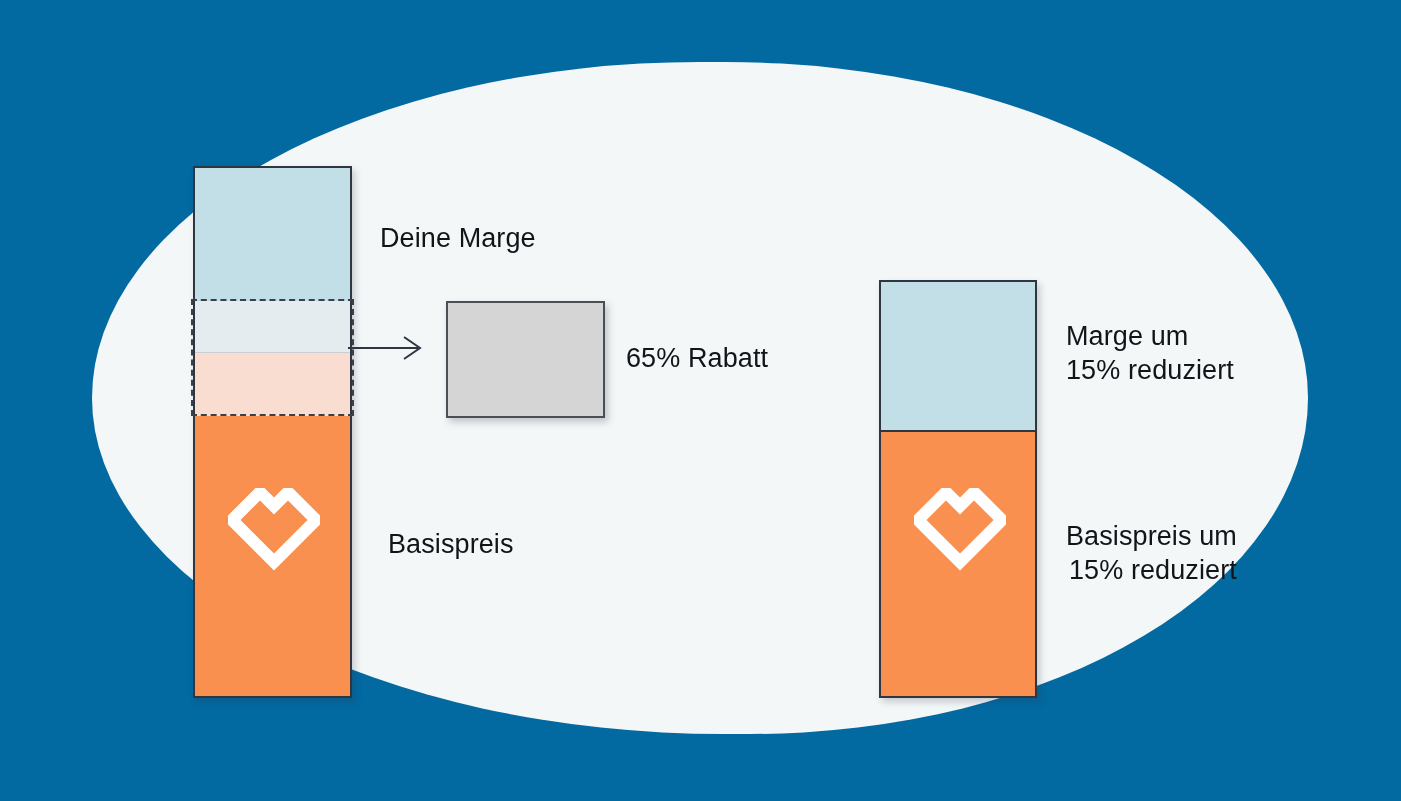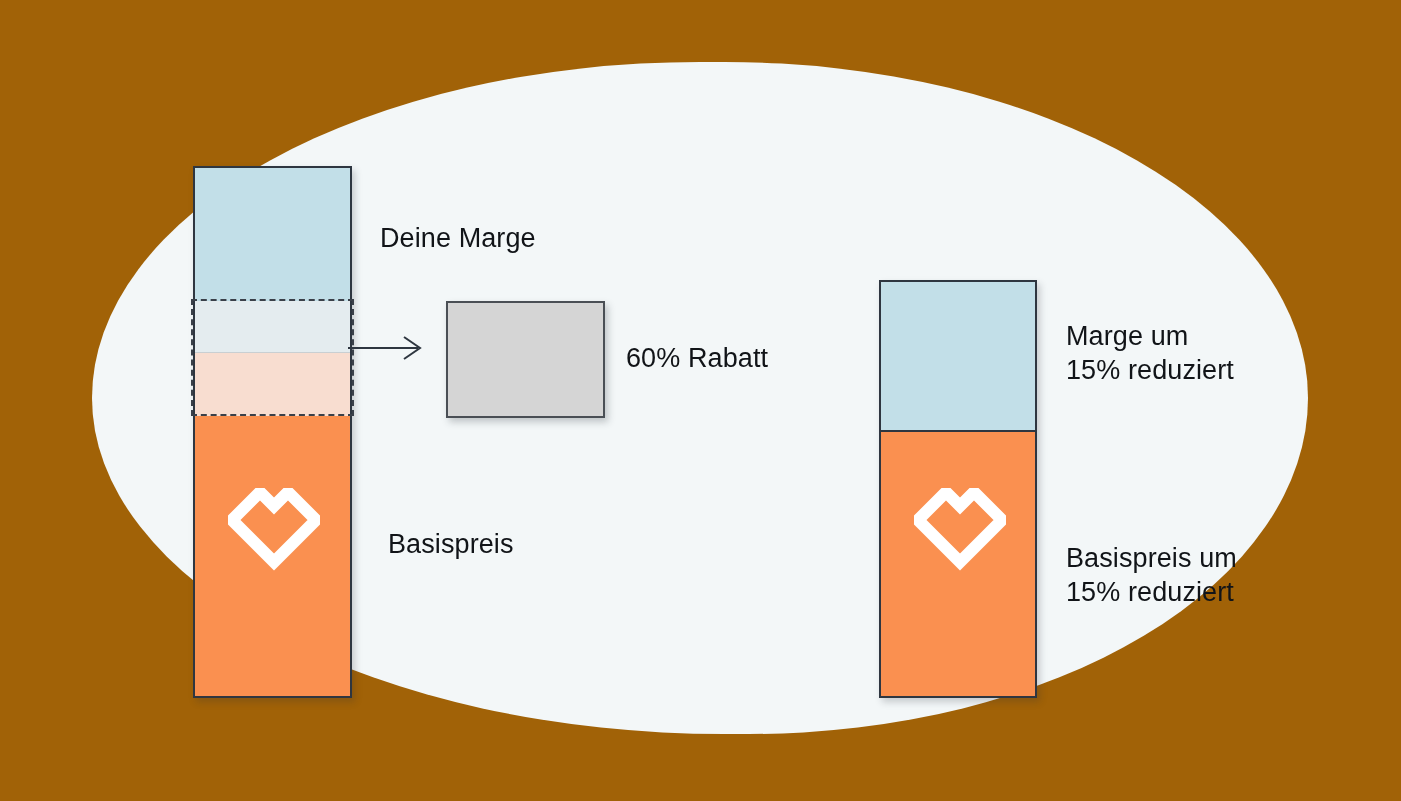--- a/index.html
+++ b/index.html
@@ -11,21 +11,21 @@
   body {
     font-family: "Liberation Sans", "DejaVu Sans", sans-serif;
     width: 1401px;
     height: 801px;
     overflow: hidden;
   }
   #stage {
     position: relative;
     width: 1401px;
     height: 801px;
-    background: #a16207;
+    background: #0369a1;
   }
 
   
   .blob {
     position: absolute;
     left: 92px;
     top: 62px;
     width: 1216px;
     height: 672px;
     background: #f3f7f8;
@@ -134,21 +134,21 @@
     font-size: 27px;
     line-height: 34px;
     letter-spacing: 0.1px;
     white-space: pre-line;
     z-index: 6;
   }
   #label-deine-marge  { left: 380px;  top: 221px; }
   #label-basispreis   { left: 388px;  top: 527px; }
   #label-rabatt       { left: 626px;  top: 341px; }
   #label-marge-red    { left: 1066px; top: 319px; }
-  #label-basis-red    { left: 1066px; top: 541px; }
+  #label-basis-red    { left: 1066px; top: 519px; text-align: right; }
 </style>
 </head>
 <body>
 
 <div id="stage">
 
   <div class="blob"></div>
 
   <div class="bar" id="bar-left">
 
@@ -191,21 +191,21 @@
       <svg width="92" height="88" viewBox="0 0 92 88" aria-hidden="true">
         <path d="M46 18 L32 4 L4 32 L46 74 L88 32 L60 4 Z" fill="none" stroke="#ffffff" stroke-width="12" stroke-linejoin="miter"></path>
       </svg>
     </div>
   </div>
 
   <div class="label" id="label-deine-marge">Deine Marge</div>
 
   <div class="label" id="label-basispreis">Basispreis</div>
 
-  <div class="label" id="label-rabatt">60% Rabatt</div>
+  <div class="label" id="label-rabatt">65% Rabatt</div>
 
   <div class="label" id="label-marge-red">Marge um
 15% reduziert</div>
 
   <div class="label" id="label-basis-red">Basispreis um
 15% reduziert</div>
 
 </div>
 
 </body></html>

